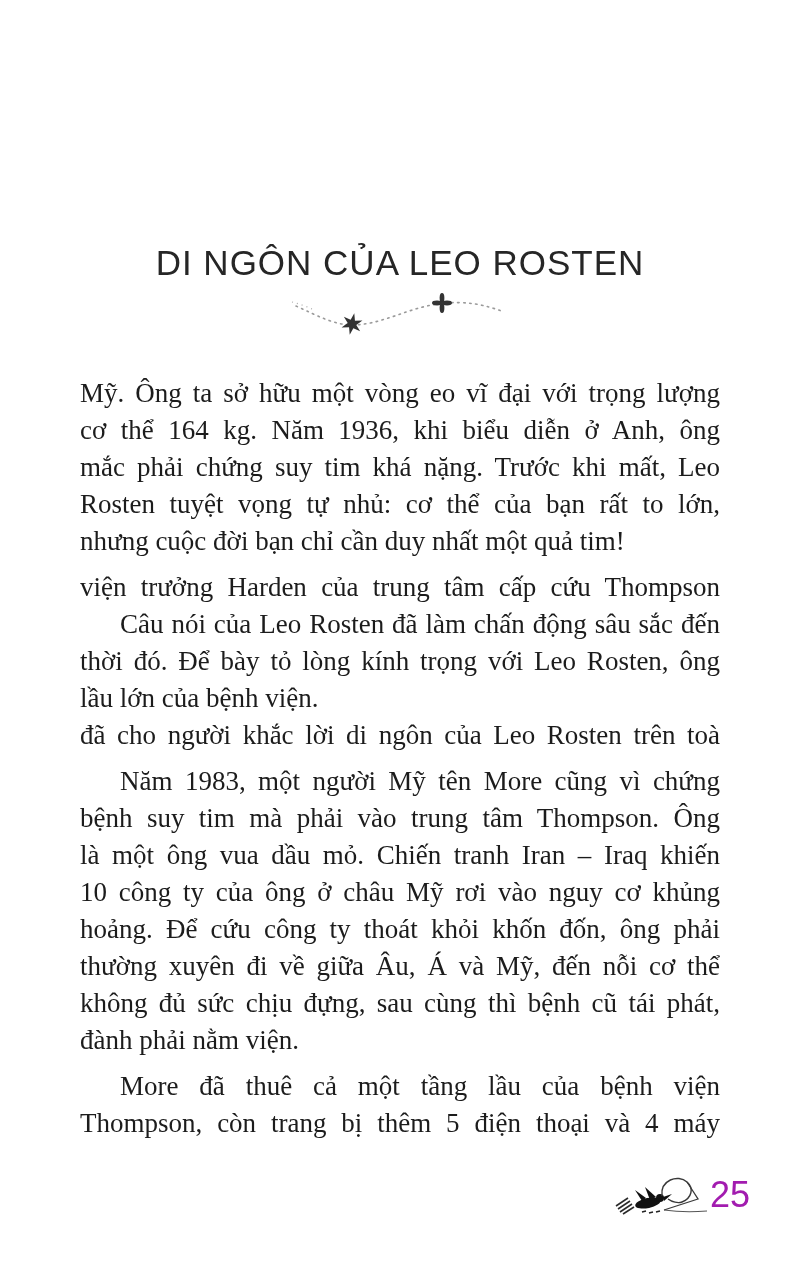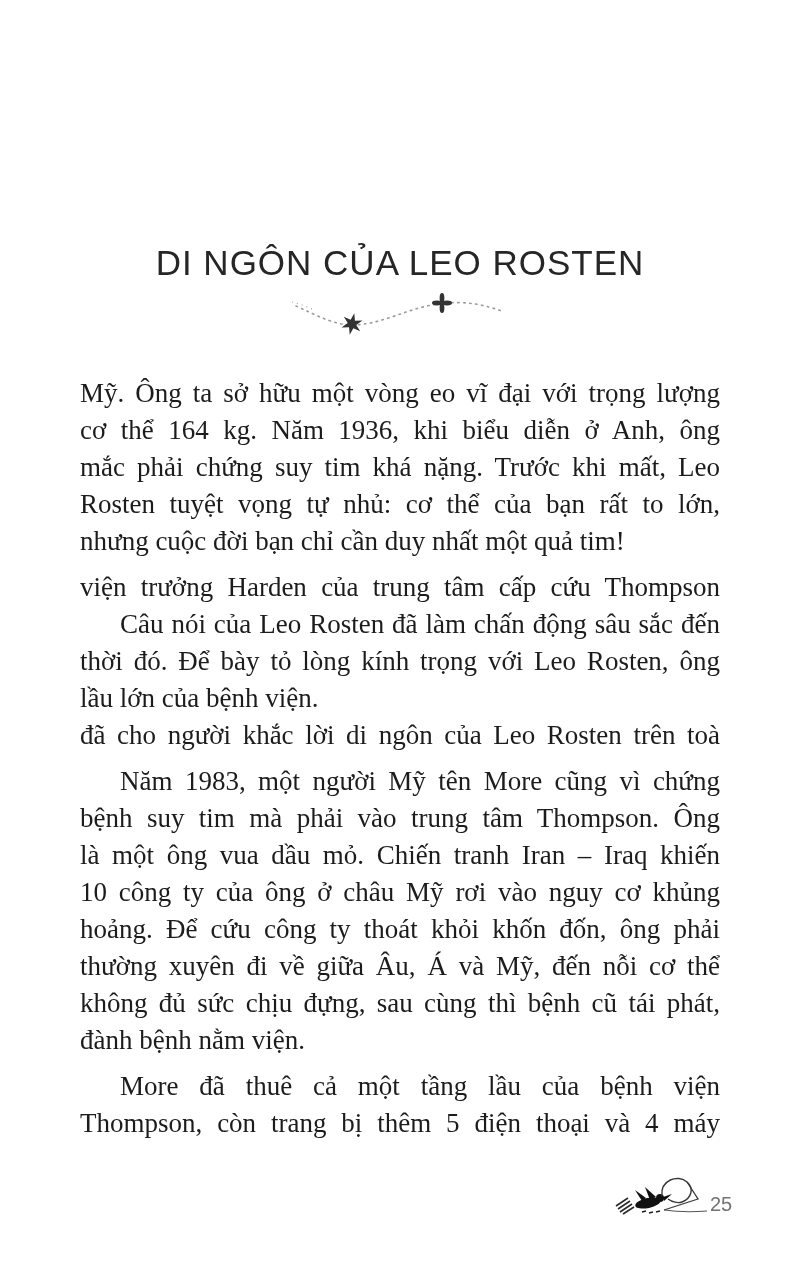--- a/index.html
+++ b/index.html
@@ -77,22 +77,22 @@
   .footer {
     position: absolute;
     top: 1172px;
     left: 612px;
     display: flex;
     align-items: flex-end;
   }
   .bird-doodle { display: block; }
   .page-number {
     font-family: "Liberation Sans", sans-serif;
-    font-size: 20px;
-    color: #737373;
+    font-size: 36px;
+    color: #a21caf;
     margin-left: 2px;
     padding-bottom: 6px;
   }
 </style>
 </head>
 <body>
 
 <div class="page">
 
   <div class="chapter-title">DI NGÔN CỦA LEO ROSTEN</div>
@@ -132,21 +132,21 @@
     </div>
 
     <div class="paragraph">
       <div class="line indent">Năm 1983, một người Mỹ tên More cũng vì chứng</div>
       <div class="line">bệnh suy tim mà phải vào trung tâm Thompson. Ông</div>
       <div class="line">là một ông vua dầu mỏ. Chiến tranh Iran – Iraq khiến</div>
       <div class="line">10 công ty của ông ở châu Mỹ rơi vào nguy cơ khủng</div>
       <div class="line">hoảng. Để cứu công ty thoát khỏi khốn đốn, ông phải</div>
       <div class="line">thường xuyên đi về giữa Âu, Á và Mỹ, đến nỗi cơ thể</div>
       <div class="line">không đủ sức chịu đựng, sau cùng thì bệnh cũ tái phát,</div>
-      <div class="line last">đành bệnh nằm viện.</div>
+      <div class="line last">đành phải nằm viện.</div>
     </div>
 
     <div class="paragraph">
       <div class="line indent">More đã thuê cả một tầng lầu của bệnh viện</div>
       <div class="line">Thompson, còn trang bị thêm 5 điện thoại và 4 máy</div>
     </div>
 
   </div>
 
   <div class="footer">

